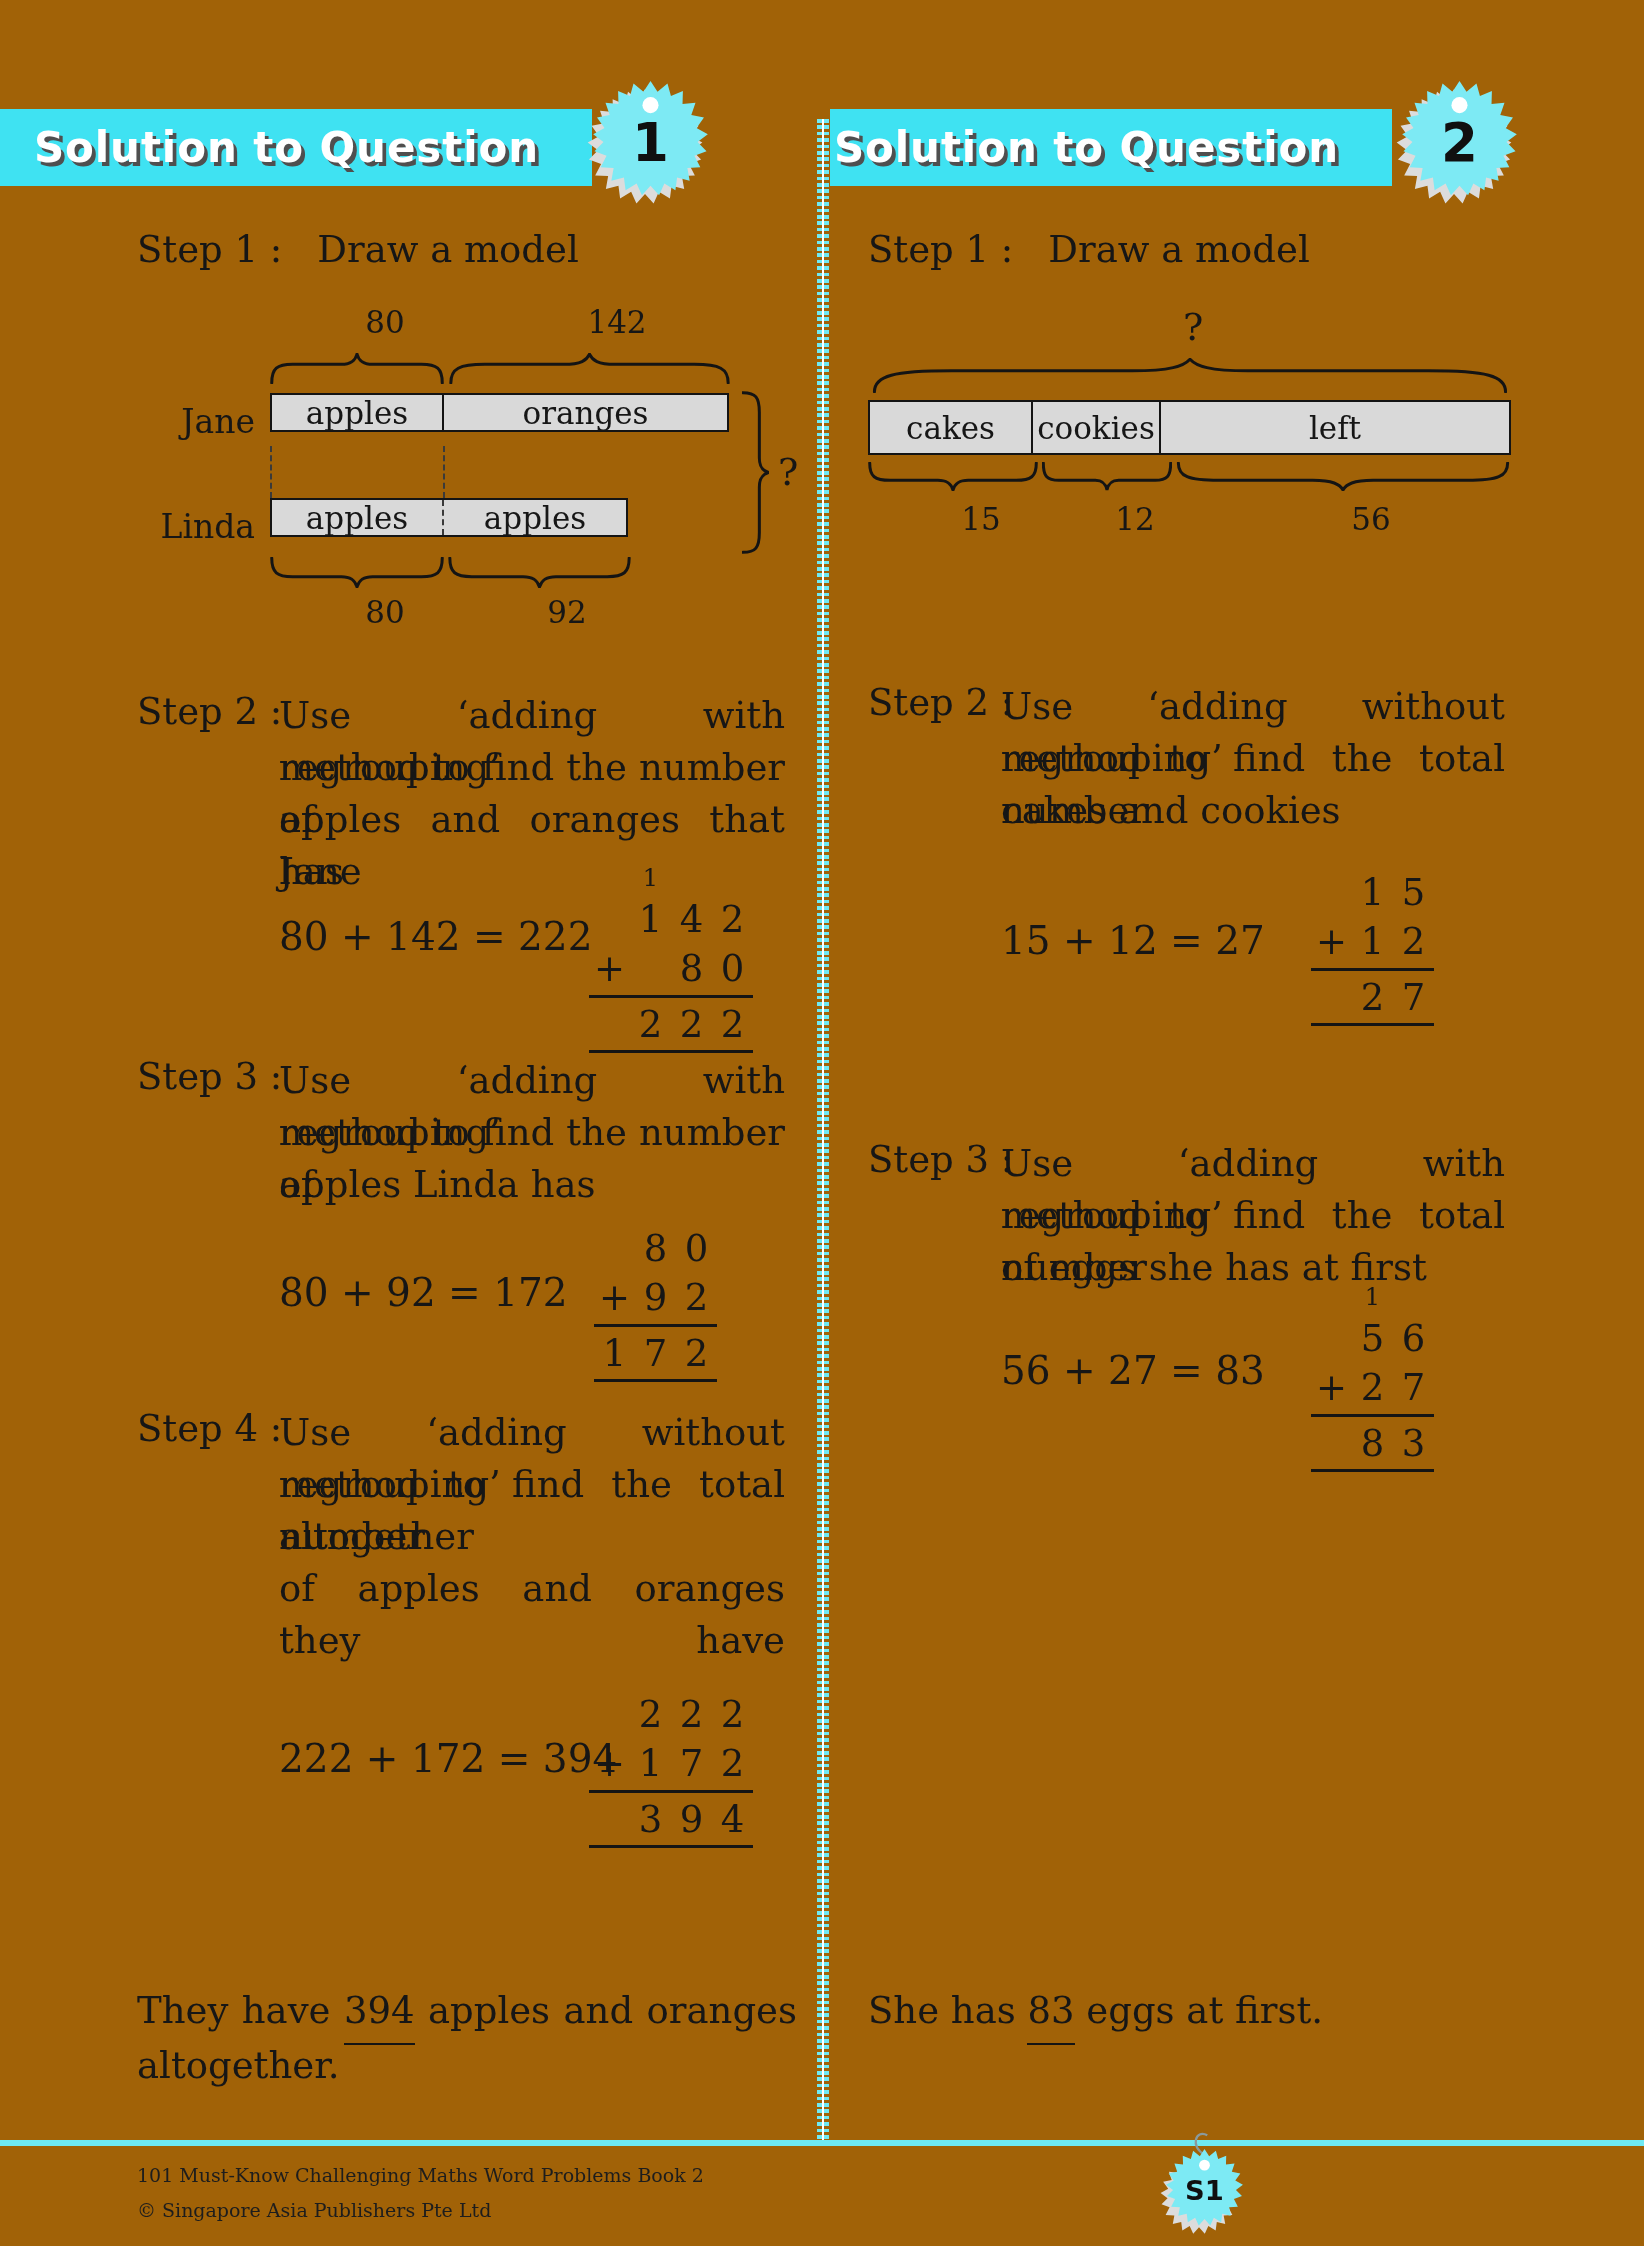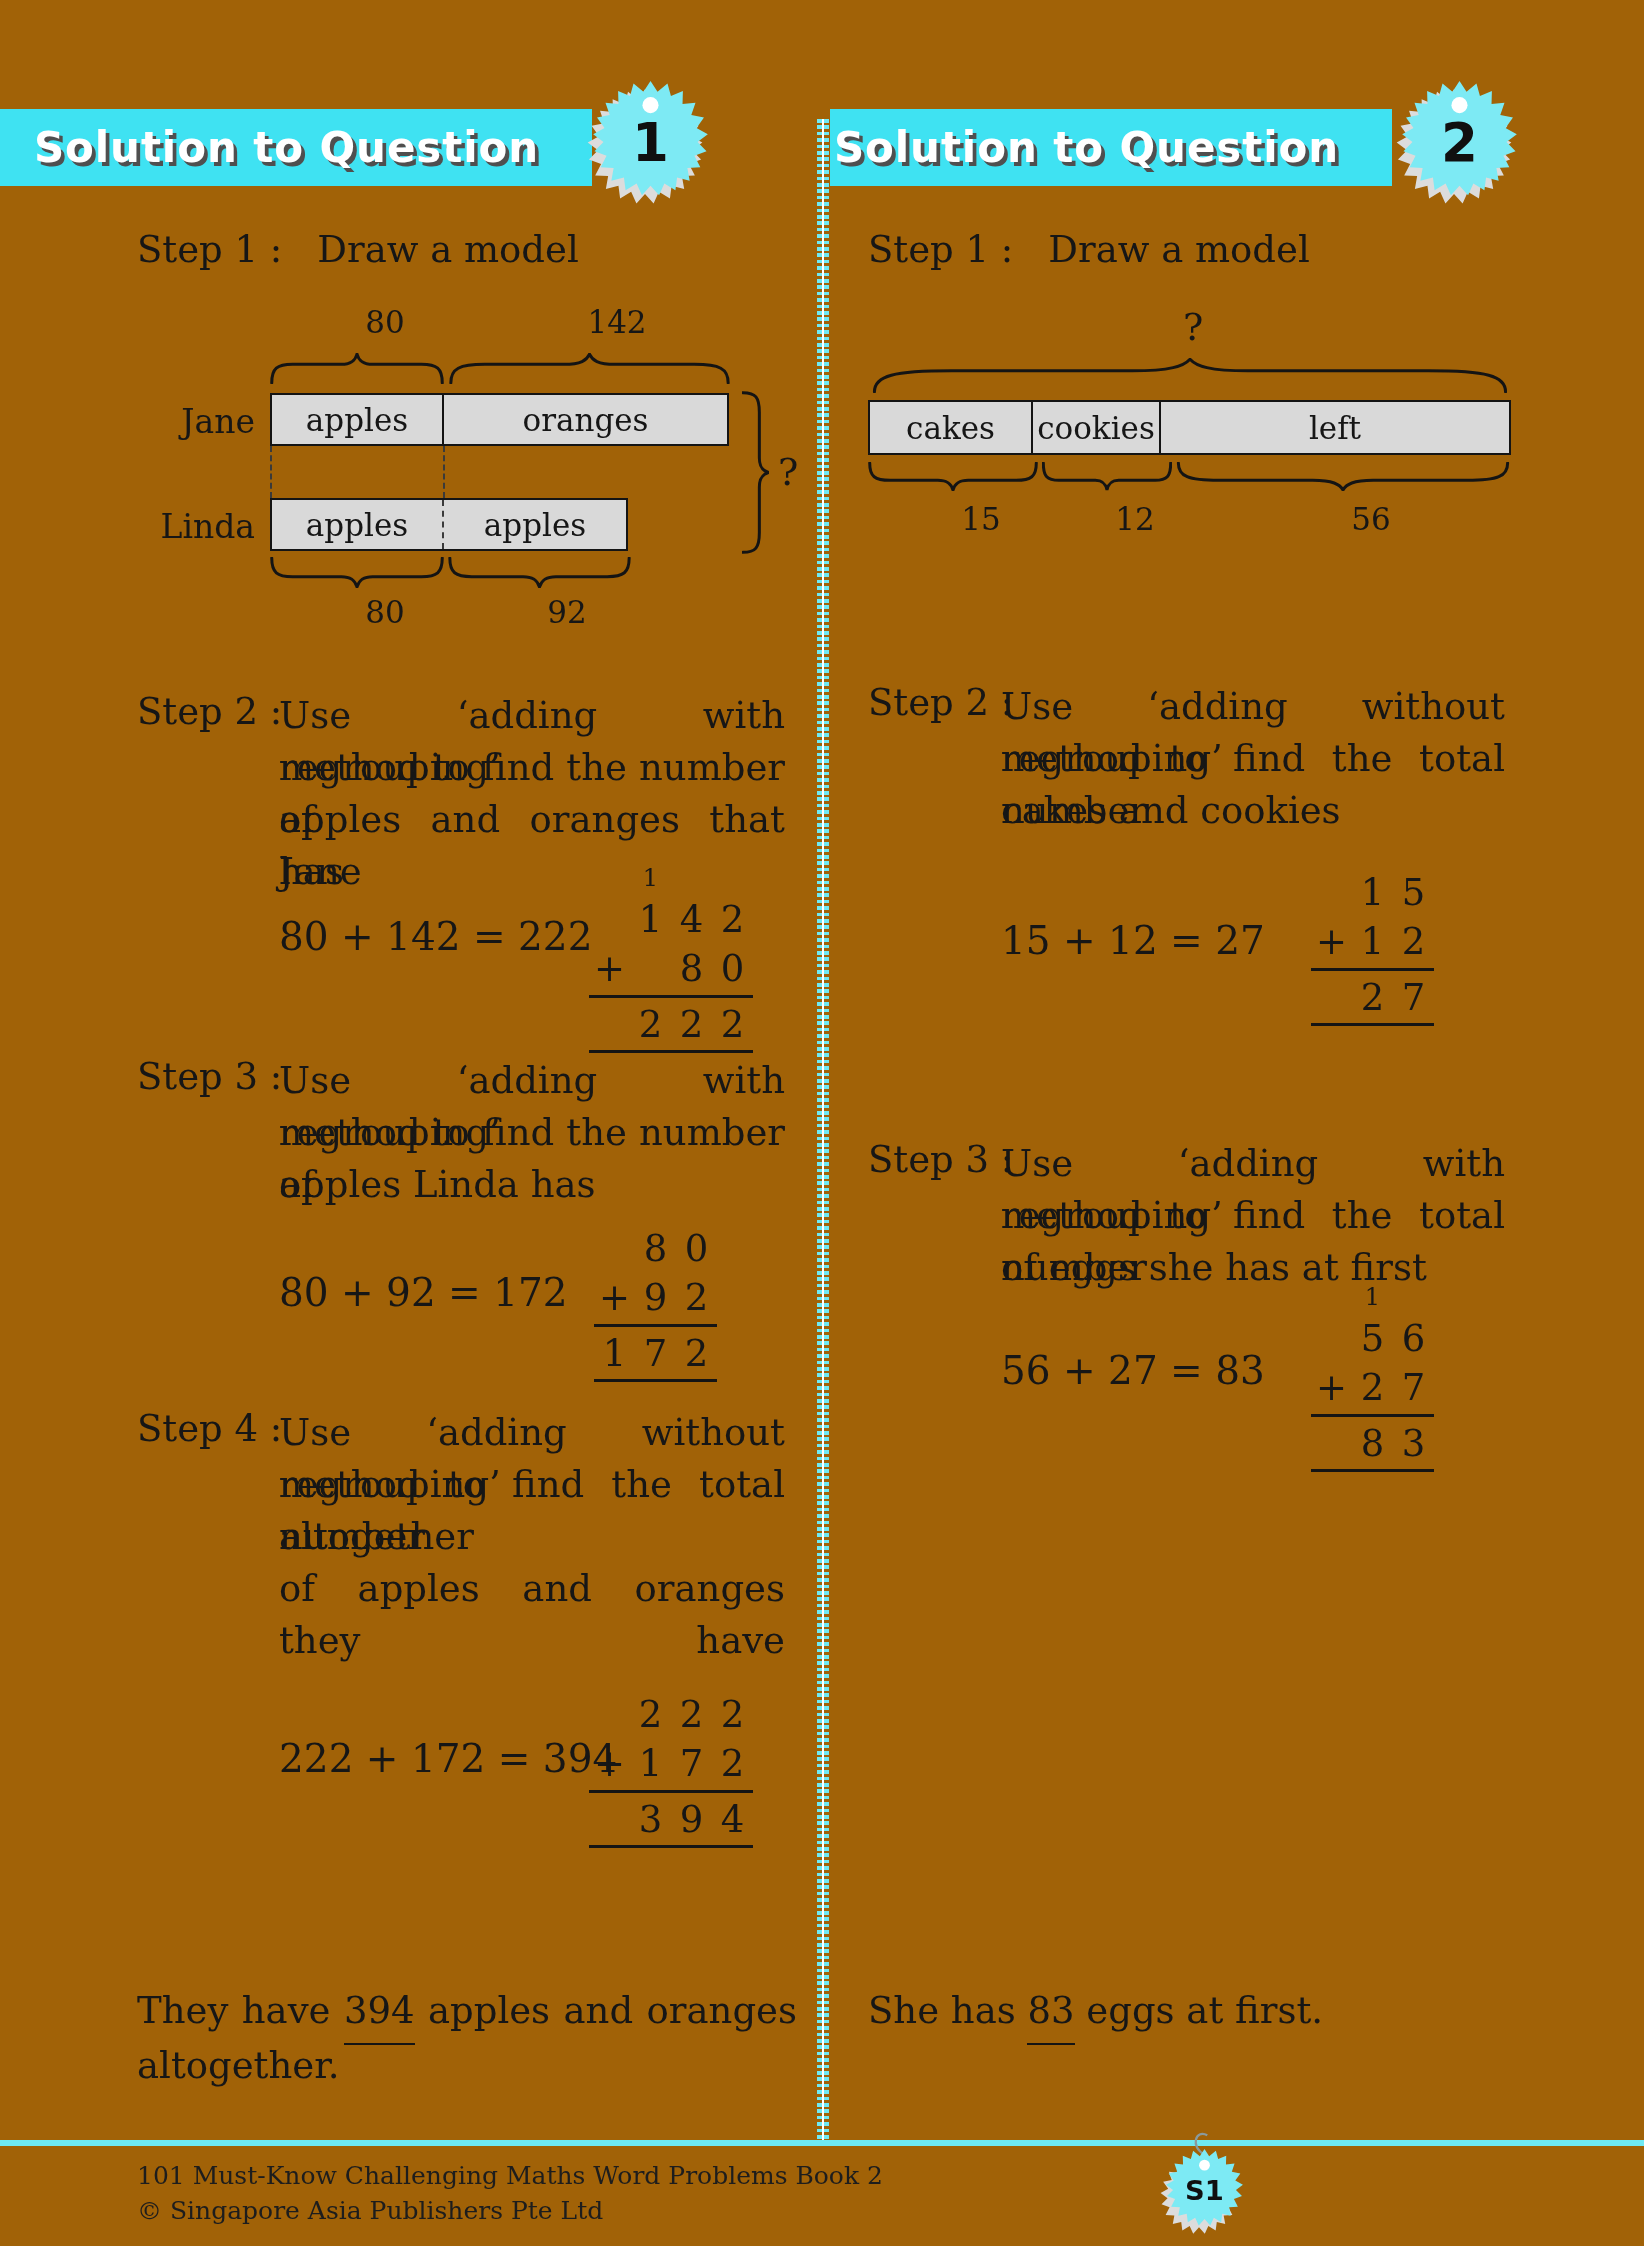--- a/index.html
+++ b/index.html
@@ -37,36 +37,36 @@
   .step1row .gap{display:inline-block;width:35px;}
 
   
   .eq{font-size:39px;white-space:nowrap;}
   .add .arow{height:49px;line-height:49px;font-size:37px;white-space:nowrap;}
   .add .arow.carry{height:33px;line-height:33px;font-size:24px;}
   .acell{display:inline-block;width:41px;text-align:center;}
   .arule{border-top:3.2px solid #141414;margin:1.8px 0;}
 
   
-  .bar{display:inline-flex;height:53px;border:2.7px solid #141414;background:var(--barfill);box-sizing:border-box;}
+  .bar{display:inline-flex;height:39px;border:2.7px solid #141414;background:var(--barfill);box-sizing:border-box;}
   .bar.tall{height:55px;}
   .seg{display:flex;align-items:center;justify-content:center;font-size:31px;height:100%;box-sizing:border-box;}
   .div-solid{border-left:2.7px solid #141414;}
   .div-dash{border-left:2.7px dashed #3a3a3a;}
   .vdash{border-left:2.7px dashed #3a3a3a;width:0;}
   .bar-name{font-size:33px;text-align:right;}
   .mnum{font-size:31px;transform:translateX(-50%);white-space:nowrap;margin-left:28px;}
   .qmark{font-size:38px;}
 
   
   .answer{font-size:37px;line-height:55px;text-align:justify;}
   .uval{border-bottom:2.7px solid #141414;padding-bottom:11px;}
 
   
-  .footer-text{font-size:25px;line-height:35px;color:#1d1d1d;}
+  .footer-text{font-size:19px;line-height:35px;color:#1d1d1d;}
 </style>
 </head>
 <body>
 
 <div id="page">
 
   <div class="banner abs" style="left:0;top:109px;width:592px">
     <span class="banner-title">Solution to Question</span>
   </div>
   <div class="badge abs" style="left:593px;top:81px">

